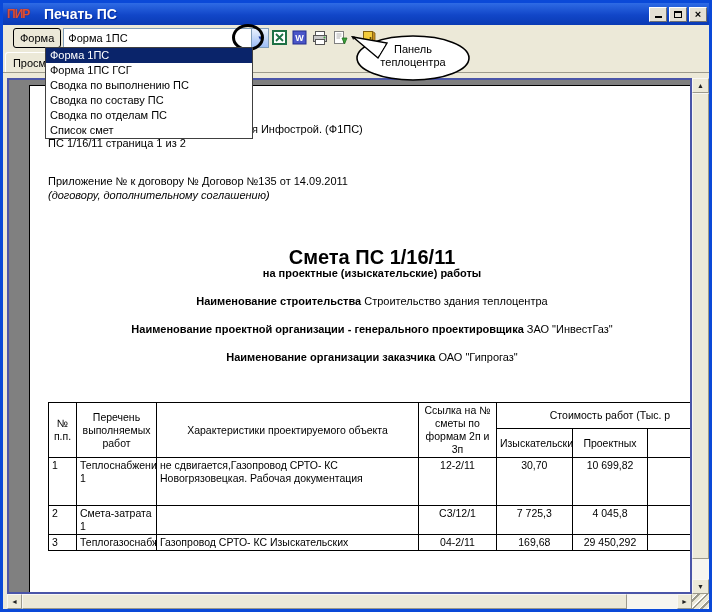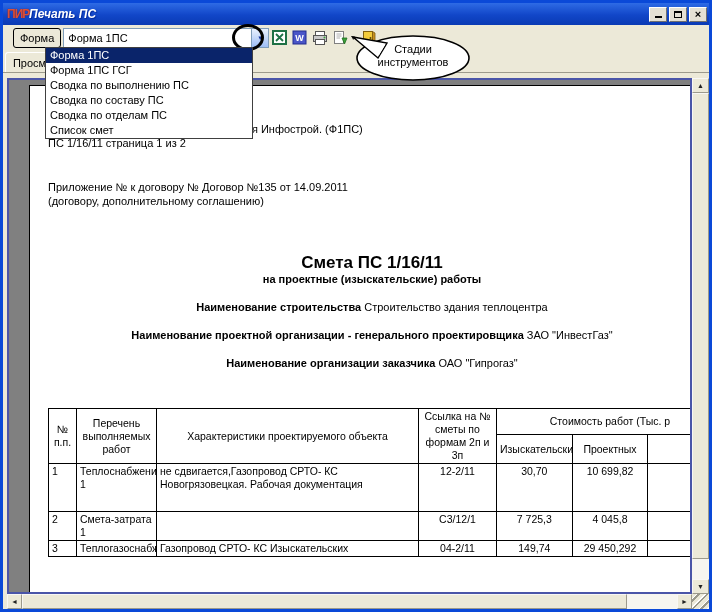--- a/index.html
+++ b/index.html
@@ -10,22 +10,22 @@
     font-family:"Liberation Sans", sans-serif; overflow:hidden;
   }
   
   .titlebar {
     position:absolute; top:0; left:0; right:0; height:22px;
     background:linear-gradient(180deg,#2E6BE5 0%,#1146C8 55%,#0A3AB4 100%);
     display:flex; align-items:center; padding:0 2px 0 4px; color:#fff;
   }
   .app-icon { font-weight:bold; font-size:12px; letter-spacing:-1px; color:#D8503C;
     text-shadow:0 0 1px #701010; width:20px; }
-  .title-text { flex:1; font-weight:bold; font-size:12px; margin-left:2px;
-    text-shadow:1px 1px 1px #00289C;font-style:italic; }
+  .title-text { flex:1; font-weight:bold; font-size:14px; margin-left:17px;
+    text-shadow:1px 1px 1px #00289C; }
   .tb-btn { width:18px; height:15px; background:#E4E0D4; margin-left:2px;
     border:1px solid; border-color:#FFFFFF #6F6F6F #6F6F6F #FFFFFF;
     display:flex; align-items:center; justify-content:center; color:#000; }
   .g-min { width:7px; height:7px; border-bottom:2px solid #000; }
   .g-max { width:8px; height:7px; border:1px solid #000; border-top-width:2px; }
   .g-close { font-size:11px; font-weight:bold; line-height:1; }
   
   .toolbar { position:absolute; top:22px; left:0; right:0; height:26px;
     display:flex; align-items:center; padding-left:10px; }
   .forma-btn { height:20px; padding:0 6px; border:1px solid #000; border-radius:3px;
@@ -51,24 +51,24 @@
   
   .preview { position:absolute; top:69px; left:0; right:0; bottom:0;
     background:#ECE9D8; border-top:1px solid #9C9A8C; }
   .canvas { position:absolute; left:4px; top:5px; right:17px; bottom:15px;
     background:#808080; border:2px solid #4A55A8; overflow:hidden; }
   .page { position:absolute; left:20px; top:5px; width:680px; height:920px;
     background:#fff; border:1px solid #000; padding:36px 0 0 18px;
     font-size:11px; color:#000; line-height:14px; }
   .content { width:648px; }
   .doc-line { margin-bottom:0; }
-  .annex { margin-top:30px; }
-  .note { }
+  .annex { margin-top:24px; }
+  .note { font-style:italic; }
   .doc-title { margin-top:46px; text-align:center; font-weight:bold;
-    font-size:17px; line-height:18px; }
+    font-size:20px; line-height:18px; }
   .doc-subtitle { text-align:center; font-weight:bold; font-size:11px; }
   .field { margin-top:14px;text-align:center; }
   .field:first-of-type { margin-top:44px; }
   .field .lab { font-weight:bold; }
   .field .val { margin-left:3px; }
   
   table.est { border-collapse:collapse; table-layout:fixed; width:676px;
     margin-top:38px; font-size:10.5px; line-height:13px; }
   table.est th, table.est td { border:1px solid #000; font-weight:normal;
     padding:1px 3px; vertical-align:top; overflow:hidden; }
@@ -169,21 +169,21 @@
     </div>
   </div>
 
   <div class="ellipse-mark"></div>
 
   <svg class="callout-svg" viewBox="0 0 120 50">
     <ellipse cx="62" cy="26" rx="56" ry="22" fill="#fff" stroke="#000" stroke-width="1.6"></ellipse>
     <polygon points="2,5 36,11 27,26" fill="#fff" stroke="#000" stroke-width="1.4"></polygon>
     <polygon points="8,8 34,13 28,23" fill="#fff" stroke="none"></polygon>
   </svg>
-  <div class="callout-text">Стадии инструментов</div>
+  <div class="callout-text">Панель теплоцентра</div>
 
   <div class="tabrow">
     <div class="tab">Просмотр</div>
   </div>
 
   <div class="preview">
     <div class="canvas">
       <div class="page">
         <div class="content">
           <div class="doc-line">Система ПИР  v. 2.0.2. (с) ООО Компания Инфострой. (Ф1ПС)</div>
@@ -237,21 +237,21 @@
                 <td class="ctr">С3/12/1</td>
                 <td class="ctr">7 725,3</td>
                 <td class="ctr">4 045,8</td>
                 <td></td>
               </tr>
               <tr class="r3">
                 <td>3</td>
                 <td>Теплогазоснабжен</td>
                 <td class="pre">Газопровод СРТО- КС Изыскательских</td>
                 <td class="ctr">04-2/11</td>
-                <td class="ctr">149,74</td>
+                <td class="ctr">169,68</td>
                 <td class="ctr">29 450,292</td>
                 <td></td>
               </tr>
             </tbody>
           </table>
         </div>
       </div>
     </div>
 
     <div class="vscroll">

